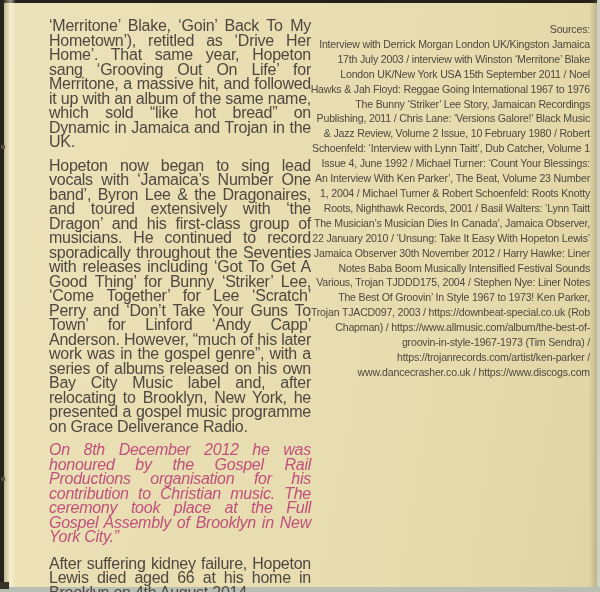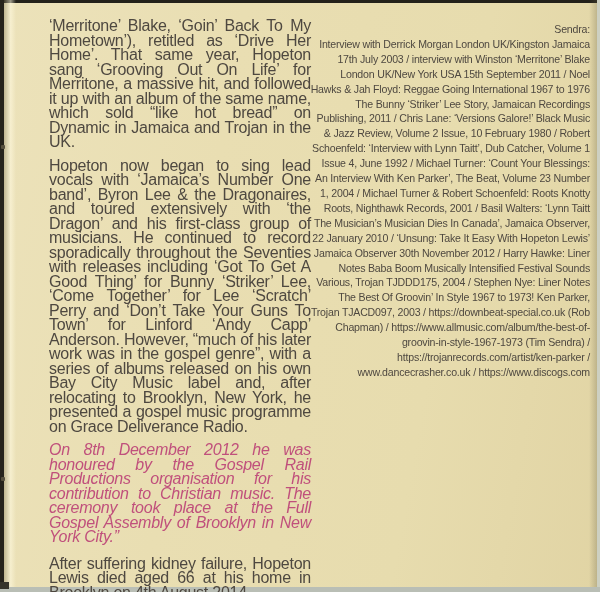--- a/index.html
+++ b/index.html
@@ -73,17 +73,17 @@
     <p>Hopeton now began to sing lead vocals with ‘Jamaica’s Number One band’, Byron Lee &amp; the Dragonaires, and toured extensively with ‘the Dragon’ and his first-class group of musicians. He continued to record sporadically throughout the Seventies with releases including ‘Got To Get A Good Thing’ for Bunny ‘Striker’ Lee, ‘Come Together’ for Lee ‘Scratch’ Perry and ‘Don’t Take Your Guns To Town’ for Linford ‘Andy Capp’ Anderson. However, “much of his later work was in the gospel genre”, with a series of albums released on his own Bay City Music label and, after relocating to Brooklyn, New York, he presented a gospel music programme on Grace Deliverance Radio.</p>
     <p class="quote last">On 8th December 2012 he was honoured by the Gospel Rail Productions organisation for his contribution to Christian music. The ceremony took place at the Full Gospel Assembly of Brooklyn in New York City.”</p>
     <p>After suffering kidney failure, Hopeton Lewis died aged 66 at his home in Brooklyn on 4th August 2014.</p>
     <div class="signoff">
       <div class="name">Harry Hacks</div>
       <div class="date">November 2021</div>
     </div>
   </div>
 
   <div class="col-right">
-    <p class="sources-heading">Sendra:</p>
+    <p class="sources-heading">Sources:</p>
     <p class="sources-body">Interview with Derrick Morgan London UK/Kingston Jamaica 17th July 2003 / interview with Winston ‘Merritone’ Blake London UK/New York USA 15th September 2011 / Noel Hawks &amp; Jah Floyd: Reggae Going International 1967 to 1976 The Bunny ‘Striker’ Lee Story, Jamaican Recordings Publishing, 2011 / Chris Lane: ‘Versions Galore!’ Black Music &amp; Jazz Review, Volume 2 Issue, 10 February 1980 / Robert Schoenfeld: ‘Interview with Lynn Taitt’, Dub Catcher, Volume 1 Issue 4, June 1992 / Michael Turner: ‘Count Your Blessings: An Interview With Ken Parker’, The Beat, Volume 23 Number 1, 2004 / Michael Turner &amp; Robert Schoenfeld: Roots Knotty Roots, Nighthawk Records, 2001 / Basil Walters: ‘Lynn Taitt The Musician’s Musician Dies In Canada’, Jamaica Observer, 22 January 2010 / ‘Unsung: Take It Easy With Hopeton Lewis’ Jamaica Observer 30th November 2012 / Harry Hawke: Liner Notes Baba Boom Musically Intensified Festival Sounds Various, Trojan TJDDD175, 2004 / Stephen Nye: Liner Notes The Best Of Groovin’ In Style 1967 to 1973! Ken Parker, Trojan TJACD097, 2003 / https://downbeat-special.co.uk (Rob Chapman) / https://www.allmusic.com/album/the-best-of-groovin-in-style-1967-1973 (Tim Sendra) / https://trojanrecords.com/artist/ken-parker / www.dancecrasher.co.uk / https://www.discogs.com</p>
   </div>
 
 </div>
 
 </body></html>

